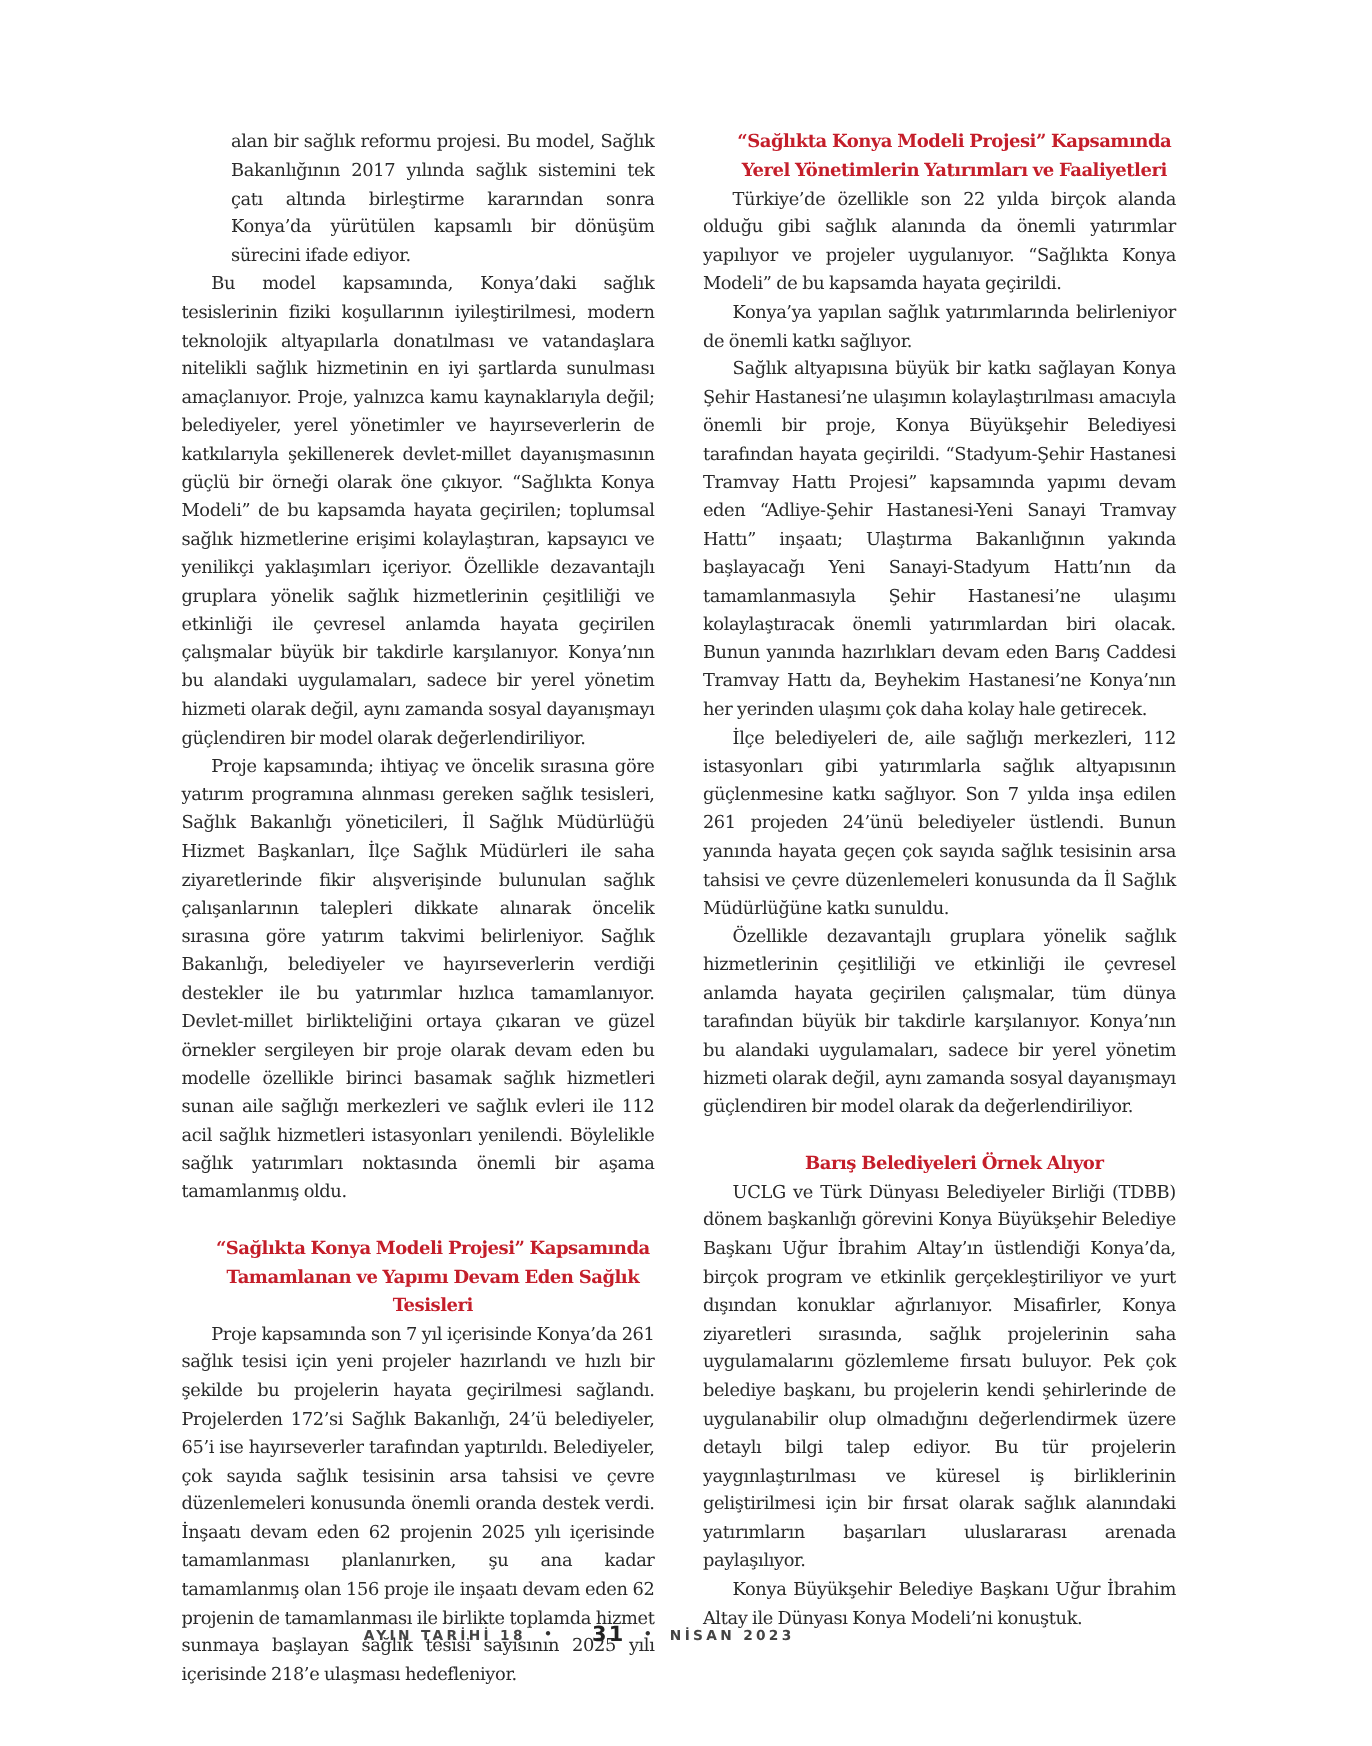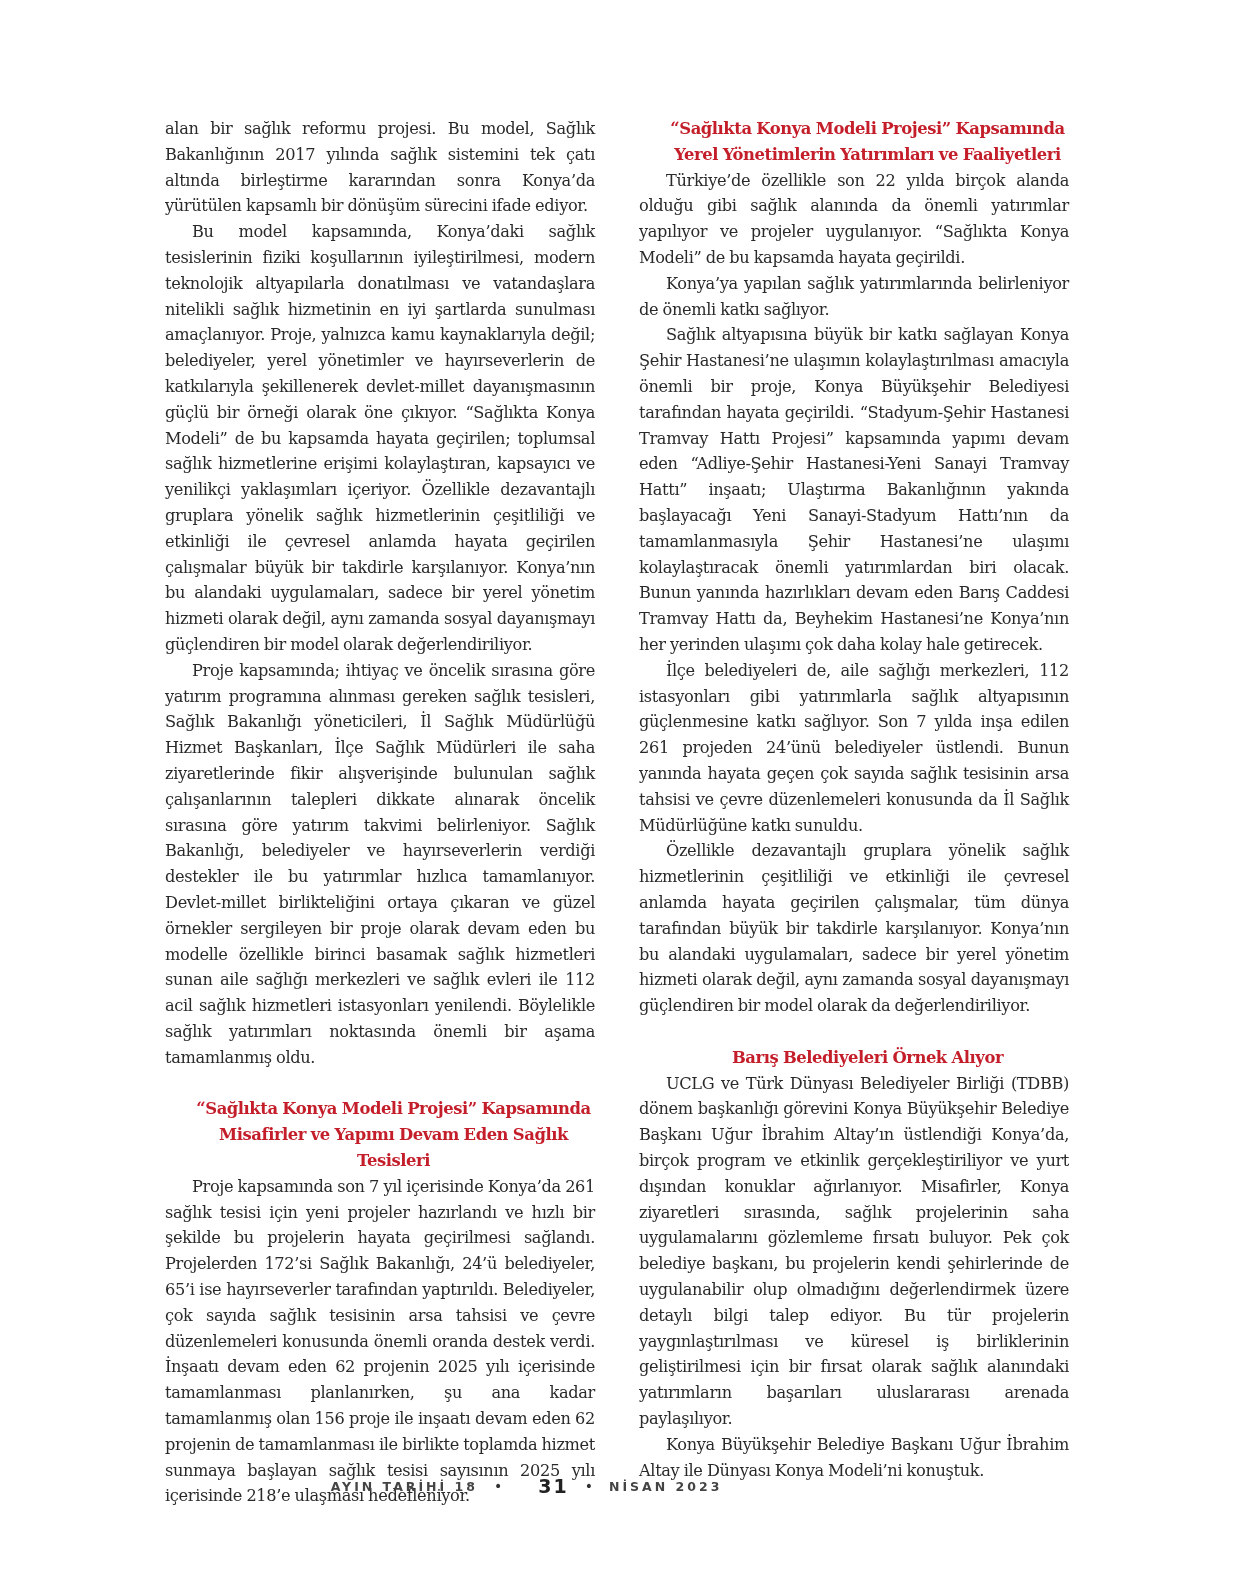--- a/index.html
+++ b/index.html
@@ -25,21 +25,21 @@
       letter-spacing: -0.35px;
       word-spacing: -0.5px;
       hyphens: manual;
     }
     .col-left { left: 165px; }
     .col-right { left: 639px; }
     .para {
       margin: 0;
       text-indent: 27px;
     }
-    .para.noindent { text-indent: 0; }
+    .para.noindent { text-indent: 0; margin-left: 45px; }
     .heading {
       margin: 0;
       color: #c41e2a;
       font-family: "DejaVu Serif", "Liberation Serif", serif;
       font-weight: bold;
       font-size: 16.4px;
       line-height: 25.8px;
       text-align: center;
       letter-spacing: -0.45px;
       padding-left: 27px;
@@ -74,21 +74,21 @@
       margin-left: 20px;
     }
   </style>
 </head>
 <body>
 
 <div class="column col-left">
   <p class="para noindent">alan bir sağlık reformu projesi. Bu model, Sağlık Bakanlığının 2017 yılında sağlık sistemini tek çatı altında birleştirme kararından sonra Konya’da yürütülen kapsamlı bir dönüşüm sürecini ifade ediyor.</p>
   <p class="para">Bu model kapsamında, Konya’daki sağlık tesislerinin fiziki koşullarının iyileştirilmesi, modern teknolojik altyapılarla donatılması ve vatandaşlara nitelikli sağlık hizmetinin en iyi şartlarda sunulması amaçlanıyor. Proje, yalnızca kamu kaynaklarıyla değil; belediyeler, yerel yönetimler ve hayırseverlerin de katkılarıyla şekillenerek devlet-millet dayanışmasının güçlü bir örneği olarak öne çıkıyor. “Sağlıkta Konya Modeli” de bu kapsamda hayata geçirilen; toplumsal sağlık hizmetlerine erişimi kolaylaştıran, kapsayıcı ve yenilikçi yaklaşımları içeriyor. Özellikle dezavantajlı gruplara yönelik sağlık hizmetlerinin çeşitliliği ve etkinliği ile çevresel anlamda hayata geçirilen çalışmalar büyük bir takdirle karşılanıyor. Konya’nın bu alandaki uygulamaları, sadece bir yerel yönetim hizmeti olarak değil, aynı zamanda sosyal dayanışmayı güçlendiren bir model olarak değerlendiriliyor.</p>
   <p class="para">Proje kapsamında; ihtiyaç ve öncelik sırasına göre yatırım programına alınması gereken sağlık tesisleri, Sağlık Bakanlığı yöneticileri, İl Sağlık Müdürlüğü Hizmet Başkanları, İlçe Sağlık Müdürleri ile saha ziyaretlerinde fikir alışverişinde bulunulan sağlık çalışanlarının talepleri dikkate alınarak öncelik sırasına göre yatırım takvimi belirleniyor. Sağlık Bakanlığı, belediyeler ve hayırseverlerin verdiği destekler ile bu yatırımlar hızlıca tamamlanıyor. Devlet-millet birlikteliğini ortaya çıkaran ve güzel örnekler sergileyen bir proje olarak devam eden bu modelle özellikle birinci basamak sağlık hizmetleri sunan aile sağlığı merkezleri ve sağlık evleri ile 112 acil sağlık hizmetleri istasyonları yenilendi. Böylelikle sağlık yatırımları noktasında önemli bir aşama tamamlanmış oldu.</p>
-  <h2 class="heading spaced">“Sağlıkta Konya Modeli Projesi” Kapsamında Misafirler ve Yapımı Devam Eden Sağlık Tesisleri</h2>
+  <h2 class="heading spaced">“Sağlıkta Konya Modeli Projesi” Kapsamında Tamamlanan ve Yapımı Devam Eden Sağlık Tesisleri</h2>
   <p class="para">Proje kapsamında son 7 yıl içerisinde Konya’da 261 sağlık tesisi için yeni projeler hazırlandı ve hızlı bir şekilde bu projelerin hayata geçirilmesi sağlandı. Projelerden 172’si Sağlık Bakanlığı, 24’ü belediyeler, 65’i ise hayırseverler tarafından yaptırıldı. Belediyeler, çok sayıda sağlık tesisinin arsa tahsisi ve çevre düzenlemeleri konusunda önemli oranda destek verdi. İnşaatı devam eden 62 projenin 2025 yılı içerisinde tamamlanması planlanırken, şu ana kadar tamamlanmış olan 156 proje ile inşaatı devam eden 62 projenin de tamamlanması ile birlikte toplamda hizmet sunmaya başlayan sağlık tesisi sayısının 2025 yılı içerisinde 218’e ulaşması hedefleniyor.</p>
 </div>
 
 <div class="column col-right">
   <h2 class="heading">“Sağlıkta Konya Modeli Projesi” Kapsamında Yerel Yönetimlerin Yatırımları ve Faaliyetleri</h2>
   <p class="para">Türkiye’de özellikle son 22 yılda birçok alanda olduğu gibi sağlık alanında da önemli yatırımlar yapılıyor ve projeler uygulanıyor. “Sağlıkta Konya Modeli” de bu kapsamda hayata geçirildi.</p>
   <p class="para">Konya’ya yapılan sağlık yatırımlarında belirleniyor de önemli katkı sağlıyor.</p>
   <p class="para">Sağlık altyapısına büyük bir katkı sağlayan Konya Şehir Hastanesi’ne ulaşımın kolaylaştırılması amacıyla önemli bir proje, Konya Büyükşehir Belediyesi tarafından hayata geçirildi. “Stadyum-Şehir Hastanesi Tramvay Hattı Projesi” kapsamında yapımı devam eden “Adliye-Şehir Hastanesi-Yeni Sanayi Tramvay Hattı” inşaatı; Ulaştırma Bakanlığının yakında başlayacağı Yeni Sanayi-Stadyum Hattı’nın da tamamlanmasıyla Şehir Hastanesi’ne ulaşımı kolaylaştıracak önemli yatırımlardan biri olacak. Bunun yanında hazırlıkları devam eden Barış Caddesi Tramvay Hattı da, Beyhekim Hastanesi’ne Konya’nın her yerinden ulaşımı çok daha kolay hale getirecek.</p>
   <p class="para">İlçe belediyeleri de, aile sağlığı merkezleri, 112 istasyonları gibi yatırımlarla sağlık altyapısının güçlenmesine katkı sağlıyor. Son 7 yılda inşa edilen 261 projeden 24’ünü belediyeler üstlendi. Bunun yanında hayata geçen çok sayıda sağlık tesisinin arsa tahsisi ve çevre düzenlemeleri konusunda da İl Sağlık Müdürlüğüne katkı sunuldu.</p>
   <p class="para">Özellikle dezavantajlı gruplara yönelik sağlık hizmetlerinin çeşitliliği ve etkinliği ile çevresel anlamda hayata geçirilen çalışmalar, tüm dünya tarafından büyük bir takdirle karşılanıyor. Konya’nın bu alandaki uygulamaları, sadece bir yerel yönetim hizmeti olarak değil, aynı zamanda sosyal dayanışmayı güçlendiren bir model olarak da değerlendiriliyor.</p>

